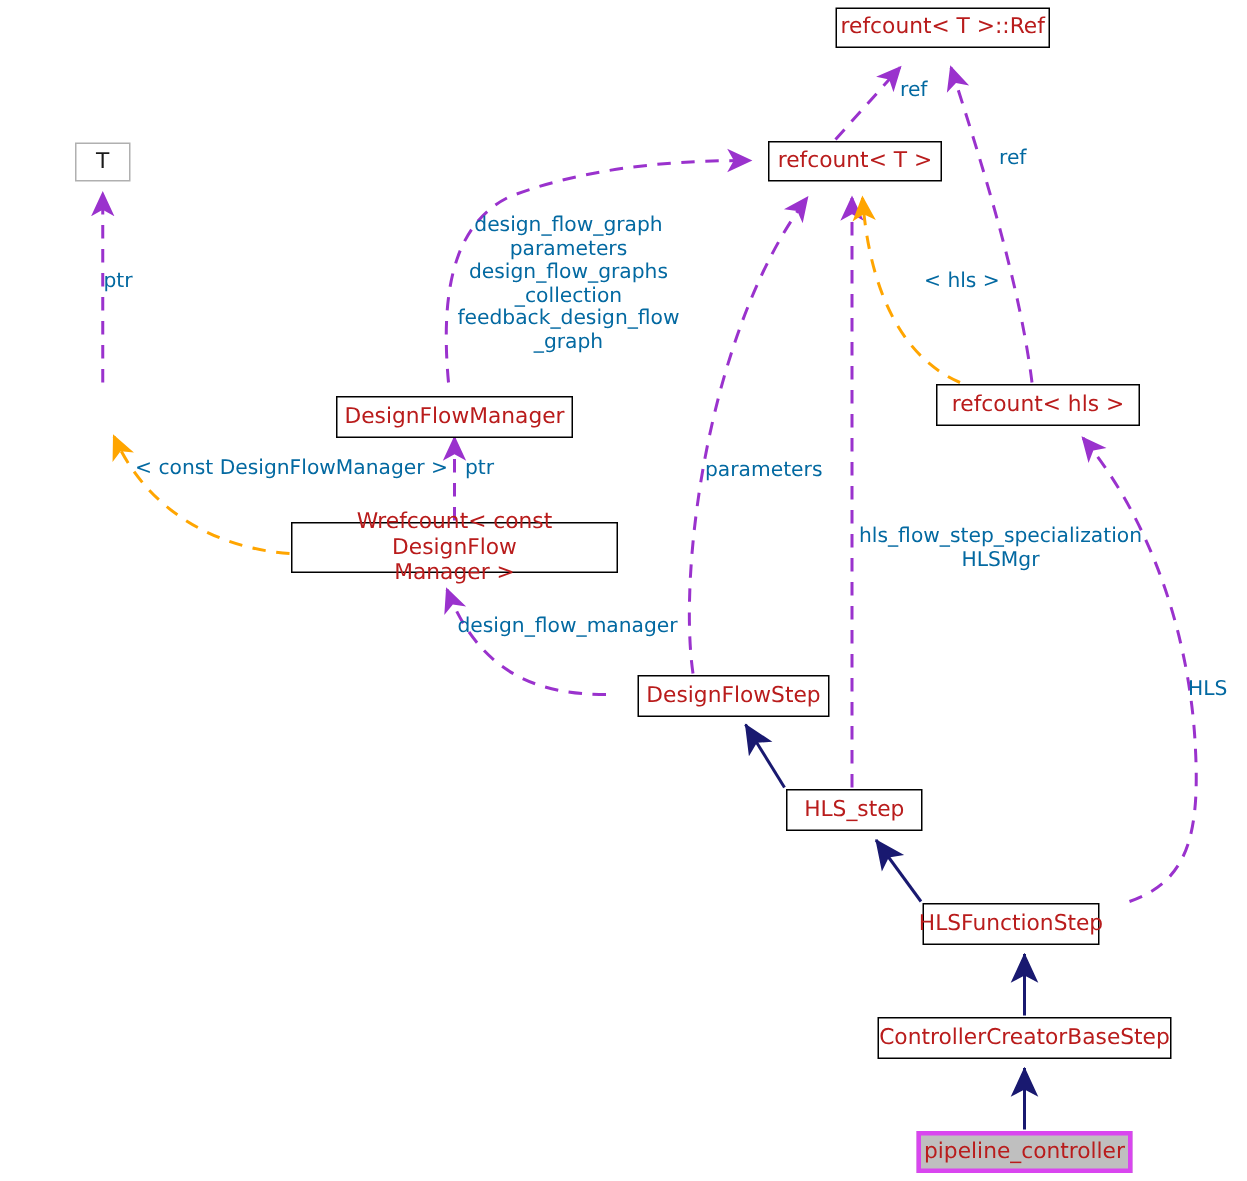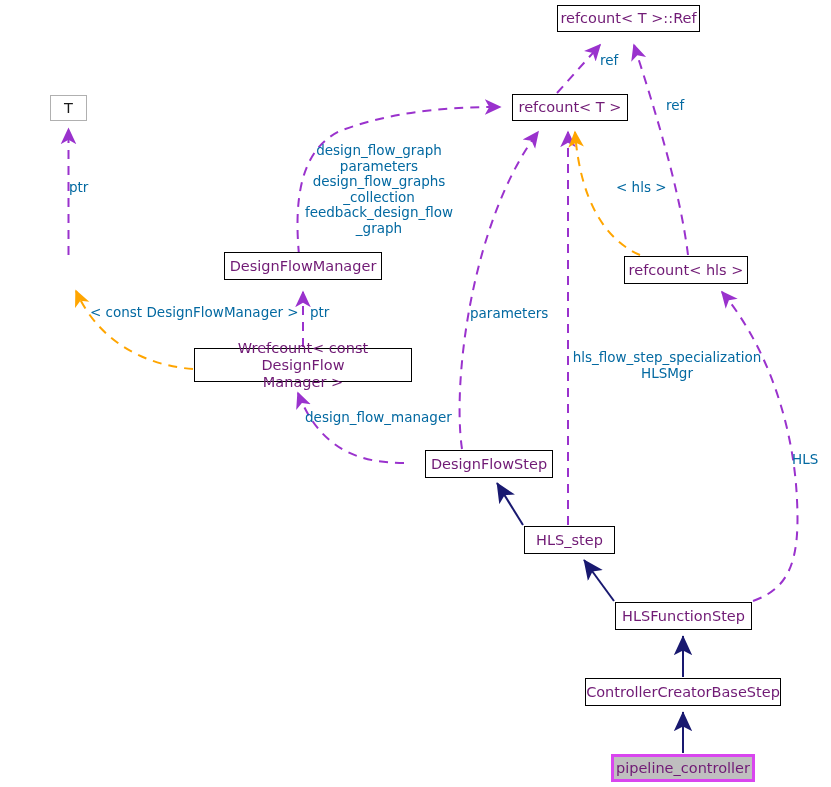--- a/index.html
+++ b/index.html
@@ -26,21 +26,21 @@
   }
   .node {
     position: absolute;
     box-sizing: border-box;
     background: #ffffff;
     border: 1px solid #000000;
     display: flex;
     align-items: center;
     justify-content: center;
     text-align: center;
-    color: #701a75;
+    color: #b91c1c;
     font-size: 14.5px;
     line-height: 17px;
     letter-spacing: 0px;
     white-space: pre-line;
     z-index: 5;
   }
   .node.faded {
     border: 1px solid #b0b0b0;
     color: #1a1a1a;
   }
@@ -136,32 +136,32 @@
     </g>
   </svg>
 
   <div class="node" style="left:557px; top:5px; width:143px; height:27px;">refcount&lt; T &gt;::Ref</div>
 
   <div class="node faded" style="left:50px; top:95px; width:37px; height:26px;">T</div>
 
   <div class="node" style="left:512px; top:94px; width:116px; height:27px;">refcount&lt; T &gt;</div>
 
 
-  <div class="node" style="left:224px; top:252px; width:158px; height:28px;">DesignFlowManager</div>
+  <div class="node" style="left:224px; top:264px; width:158px; height:28px;">DesignFlowManager</div>
 
-  <div class="node" style="left:624px; top:256px; width:124px; height:28px;">refcount&lt; hls &gt;</div>
+  <div class="node" style="left:624px; top:256px; width:136px; height:28px;">refcount&lt; hls &gt;</div>
 
   <div class="node" style="left:194px; top:348px; width:218px; height:34px;">Wrefcount&lt; const DesignFlow
 Manager &gt;</div>
 
   <div class="node" style="left:425px; top:450px; width:128px; height:28px;">DesignFlowStep</div>
 
   <div class="node" style="left:524px; top:526px; width:91px; height:28px;text-align:right;">HLS_step</div>
 
-  <div class="node" style="left:615px; top:602px; width:137px; height:28px;">HLSFunctionStep</div>
+  <div class="node" style="left:615px; top:602px; width:118px; height:28px;">HLSFunctionStep</div>
 
   <div class="node" style="left:585px; top:678px; width:196px; height:28px;">ControllerCreatorBaseStep</div>
 
   <div class="node focus" style="left:611px; top:754px; width:144px; height:28px;">pipeline_controller</div>
 
   <div class="edge-label left-al" style="left:600px; top:53px; width:34px;">ref</div>
 
   <div class="edge-label left-al" style="left:666px; top:98px; width:34px;">ref</div>
 
   <div class="edge-label left-al" style="left:69px; top:180px; width:30px;">ptr</div>

